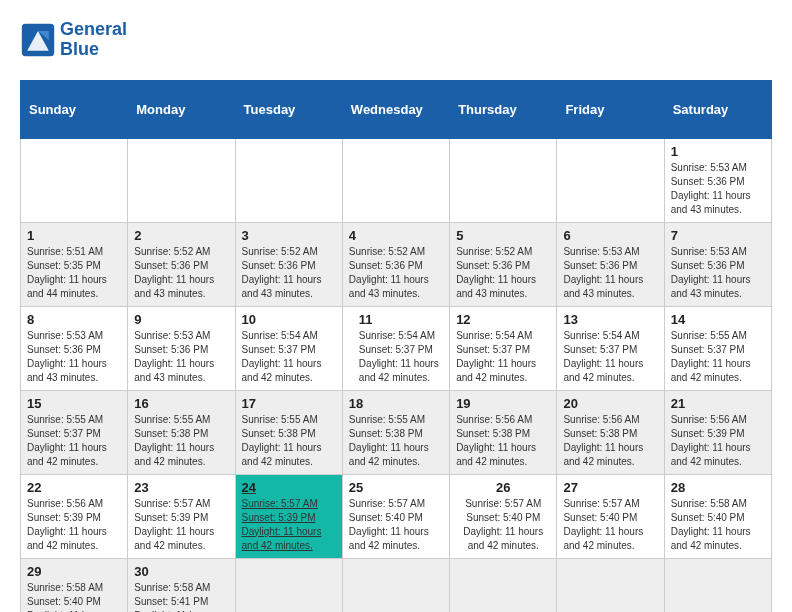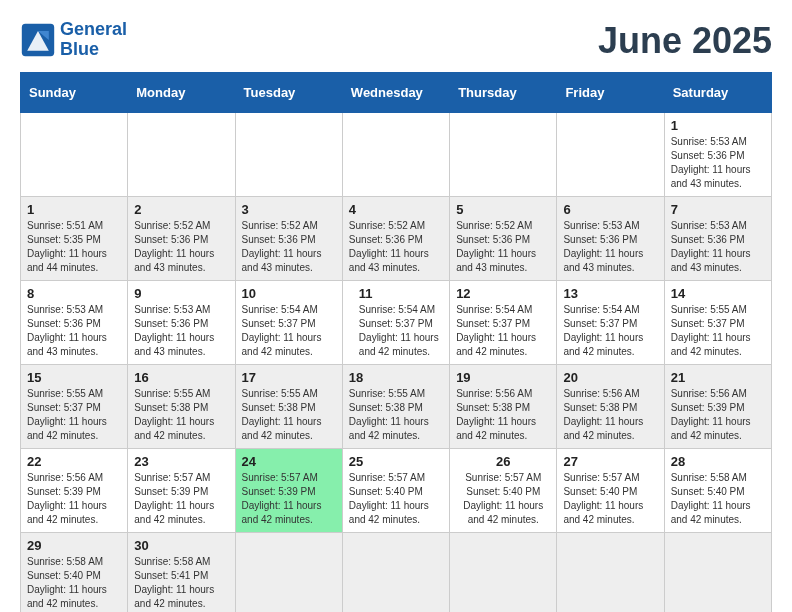--- a/index.html
+++ b/index.html
@@ -7,21 +7,21 @@
       font-family: Arial, sans-serif;
       background: #fff;
       width: 792px;
       min-height: 612px;
       padding: 20px;
     }
     .header {
       display: flex;
       justify-content: space-between;
       align-items: flex-start;
-      margin-bottom: 10px;
+      margin-bottom: 20px;
     }
     .logo {
       display: flex;
       align-items: center;
       gap: 4px;
     }
     .logo-text {
       font-size: 18px;
       font-weight: bold;
       color: #2c3e50;
@@ -48,21 +48,21 @@
       font-weight: normal;
     }
     .calendar {
       width: 100%;
       border-collapse: collapse;
     }
     .calendar th {
       background-color: #1a5fa8;
       color: white;
       text-align: left;
-      padding: 12px 8px;
+      padding: 21px 8px;
       font-size: 13px;
       font-weight: bold;
       border: 1px solid #1a5fa8;
     }
     .calendar td {
       vertical-align: top;
       border: 1px solid #ccc;
       padding: 5px 6px;
       font-size: 10px;
       color: #333;
@@ -99,21 +99,20 @@
       <rect x="2" y="2" width="36" height="36" rx="4" fill="#1a5fa8"></rect>
       <polygon points="8,32 20,10 32,32" fill="white" opacity="0.9"></polygon>
       <polygon points="20,10 32,10 32,20" fill="#4a90d9" opacity="0.8"></polygon>
     </svg>
     <div class="logo-text">
       <div><span>General</span></div>
       <div><span style="color:#1a5fa8;">Blue</span></div>
     </div>
   </div>
   <div class="title-block">
-    <h1>June 2025</h1>
   </div>
 </div>
 
 <table class="calendar">
   <thead>
     <tr>
     <th>Sunday</th>
         <th>Monday</th>
         <th>Tuesday</th>
         <th>Wednesday</th>
@@ -227,21 +226,21 @@
       </tr>
       <tr>
         <td style="background: rgb(255, 255, 255);">
           <div class="day-num">22</div>
           <div class="day-info">Sunrise: 5:56 AM<br>Sunset: 5:39 PM<br>Daylight: 11 hours and 42 minutes.</div>
         </td>
         <td style="background: rgb(255, 255, 255);">
           <div class="day-num">23</div>
           <div class="day-info">Sunrise: 5:57 AM<br>Sunset: 5:39 PM<br>Daylight: 11 hours and 42 minutes.</div>
         </td>
-        <td style="background: #86efac;">
+        <td style="background: #14b8a6; text-decoration: underline;">
           <div class="day-num">24</div>
           <div class="day-info">Sunrise: 5:57 AM<br>Sunset: 5:39 PM<br>Daylight: 11 hours and 42 minutes.</div>
         </td>
         <td style="background: rgb(255, 255, 255); padding-left: 6px;">
           <div class="day-num">25</div>
           <div class="day-info">Sunrise: 5:57 AM<br>Sunset: 5:40 PM<br>Daylight: 11 hours and 42 minutes.</div>
         </td>
         <td style="background: rgb(255, 255, 255); text-align: center;">
           <div class="day-num">26</div>
           <div class="day-info">Sunrise: 5:57 AM<br>Sunset: 5:40 PM<br>Daylight: 11 hours and 42 minutes.</div>

